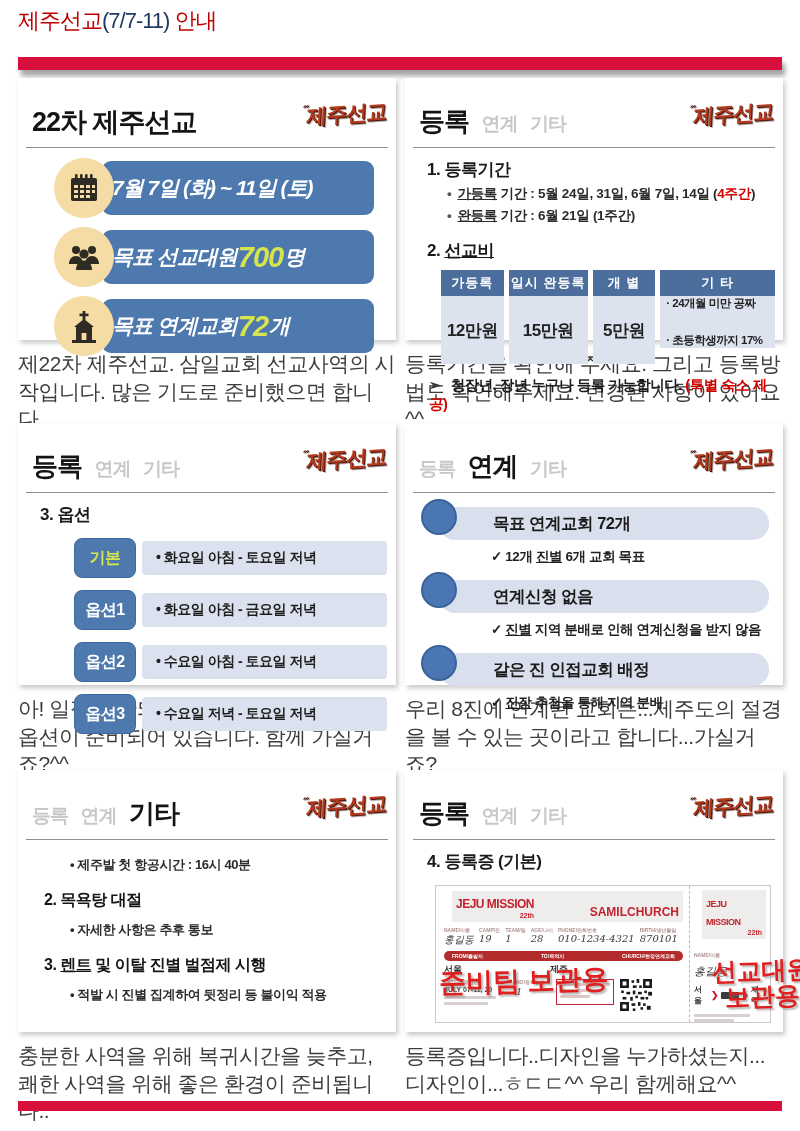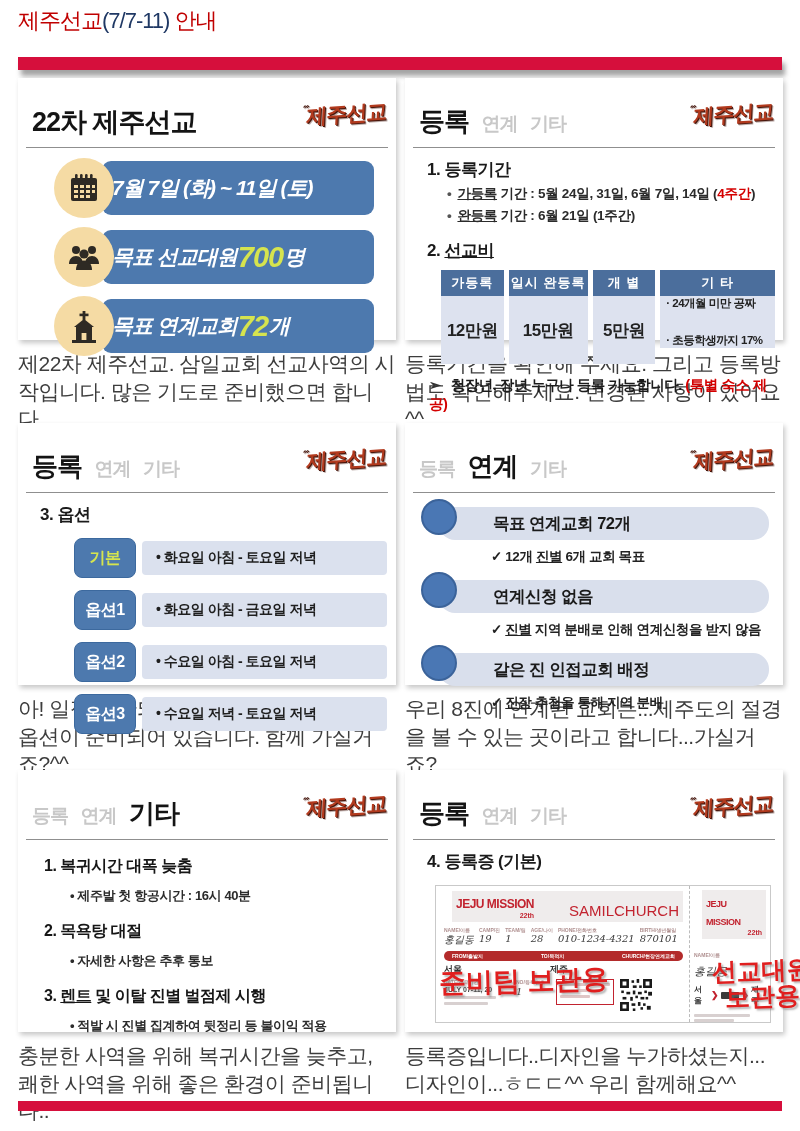--- a/index.html
+++ b/index.html
@@ -82,21 +82,21 @@
   .etc-title { font-size:16px; font-weight:800; color:#161616; letter-spacing:-0.5px; }
   .etc-sub { margin:10px 0 0 26px; font-size:13px; font-weight:700; color:#2c2c2c; letter-spacing:-0.4px; }
 
   
   .ticket-wrap { position:relative; margin:12px 0 0 22px; width:336px; }
   .ticket { display:flex; width:336px; height:138px; background:#fff; border:1px solid #c9c9c9; }
   .tk-main { flex:1; border-right:1px dashed #bbb; padding:5px 6px 4px 8px; position:relative; }
   .tk-strip { background:#efecec; display:flex; justify-content:space-between; align-items:flex-end; padding:3px 4px;margin-left:8px; }
   .tk-brand { color:#c2232f; font-weight:900; font-size:12px; letter-spacing:-0.5px; line-height:1; }
   .tk-ed { display:block; text-align:right; font-size:7px; font-weight:700; color:#c2232f; }
-  .tk-church { color:#c2232f; font-weight:400; font-size:15px; }
+  .tk-church { color:#c2232f; font-weight:700; font-size:12px; }
   .tk-fields { display:flex; gap:5px; margin-top:5px; }
   .tk-f { display:flex; flex-direction:column; }
   .tk-lab { font-size:5px; color:#b98; color:#b09090; font-weight:700; white-space:nowrap; }
   .tk-val { font-size:10px; color:#3a3a3a; font-family:"DejaVu Serif", serif; font-style:italic; white-space:nowrap; }
   .tk-routebar { margin-top:4px; height:10px; background:#b32b2b; border-radius:5px; display:flex;
                  justify-content:space-between; align-items:center; padding:0 8px; }
   .tk-routebar span { color:#fff; font-size:5px; font-weight:700; }
   .tk-cities { display:flex; margin-top:2px; }
   .tk-cities .c1 { font-size:9px; font-weight:800; color:#333; }
   .tk-cities .c2 { font-size:9px; font-weight:800; color:#333; margin-left:88px; }
@@ -322,21 +322,20 @@
 
 <div class="panel" id="p5">
   <div class="slide">
     <div class="sl-head">
       <span class="tab-sm">등록</span>
       <span class="tab-sm">연계</span>
       <span class="tab-big">기타</span>
       <span class="logo"><span class="lmark">˝</span><span>제주선교</span></span>
     </div>
     <div class="etc-item">
-      <div class="etc-title"><span>1. </span><span>복귀시간 대폭 늦춤</span><span class="u"></span><span></span></div>
       <div class="etc-sub">•    제주발 첫 항공시간 : 16시 40분</div>
     </div>
     <div class="etc-item">
       <div class="etc-title"><span>2.  </span><span>목욕탕 대절</span><span class="u"></span><span></span></div>
       <div class="etc-sub">•    자세한 사항은 추후 통보</div>
     </div>
     <div class="etc-item">
       <div class="etc-title"><span>3.  </span><span class="u">렌트</span><span> 및 이탈 진별 벌점제 시행</span></div>
       <div class="etc-sub">•     적발 시 진별 집계하여 뒷정리 등 불이익 적용</div>
     </div>

